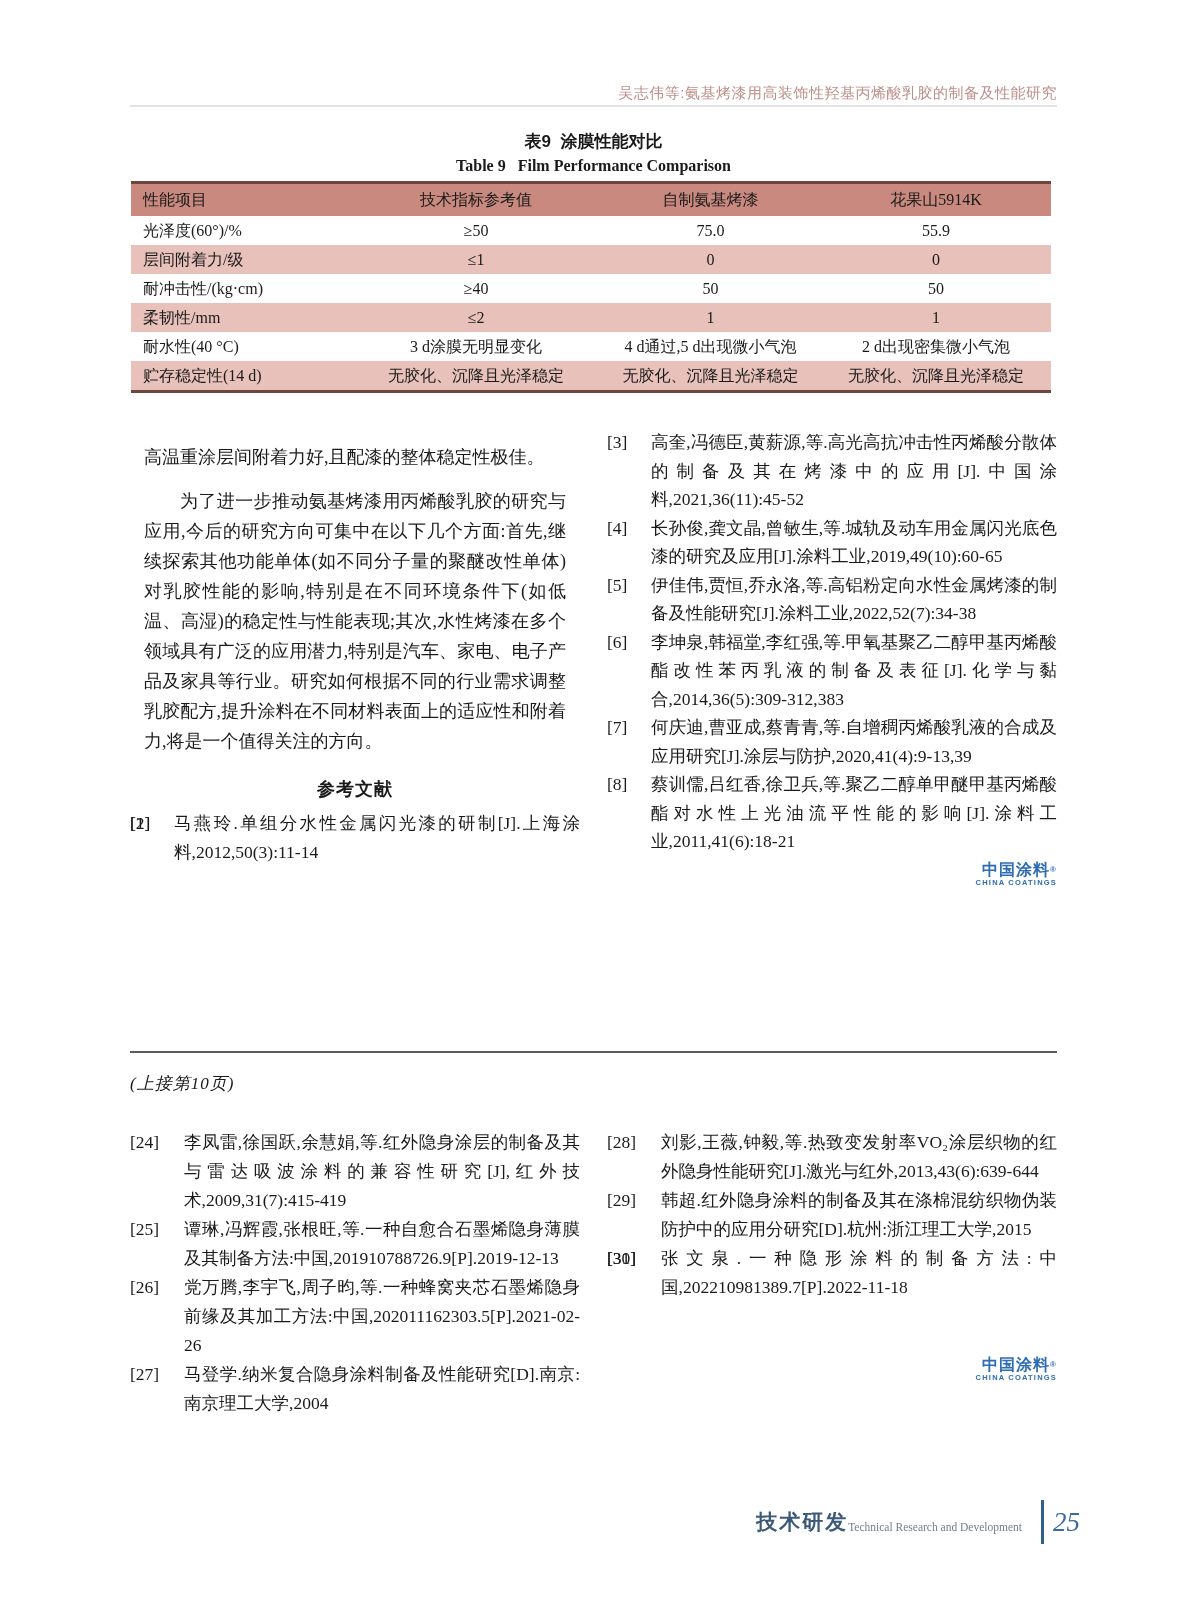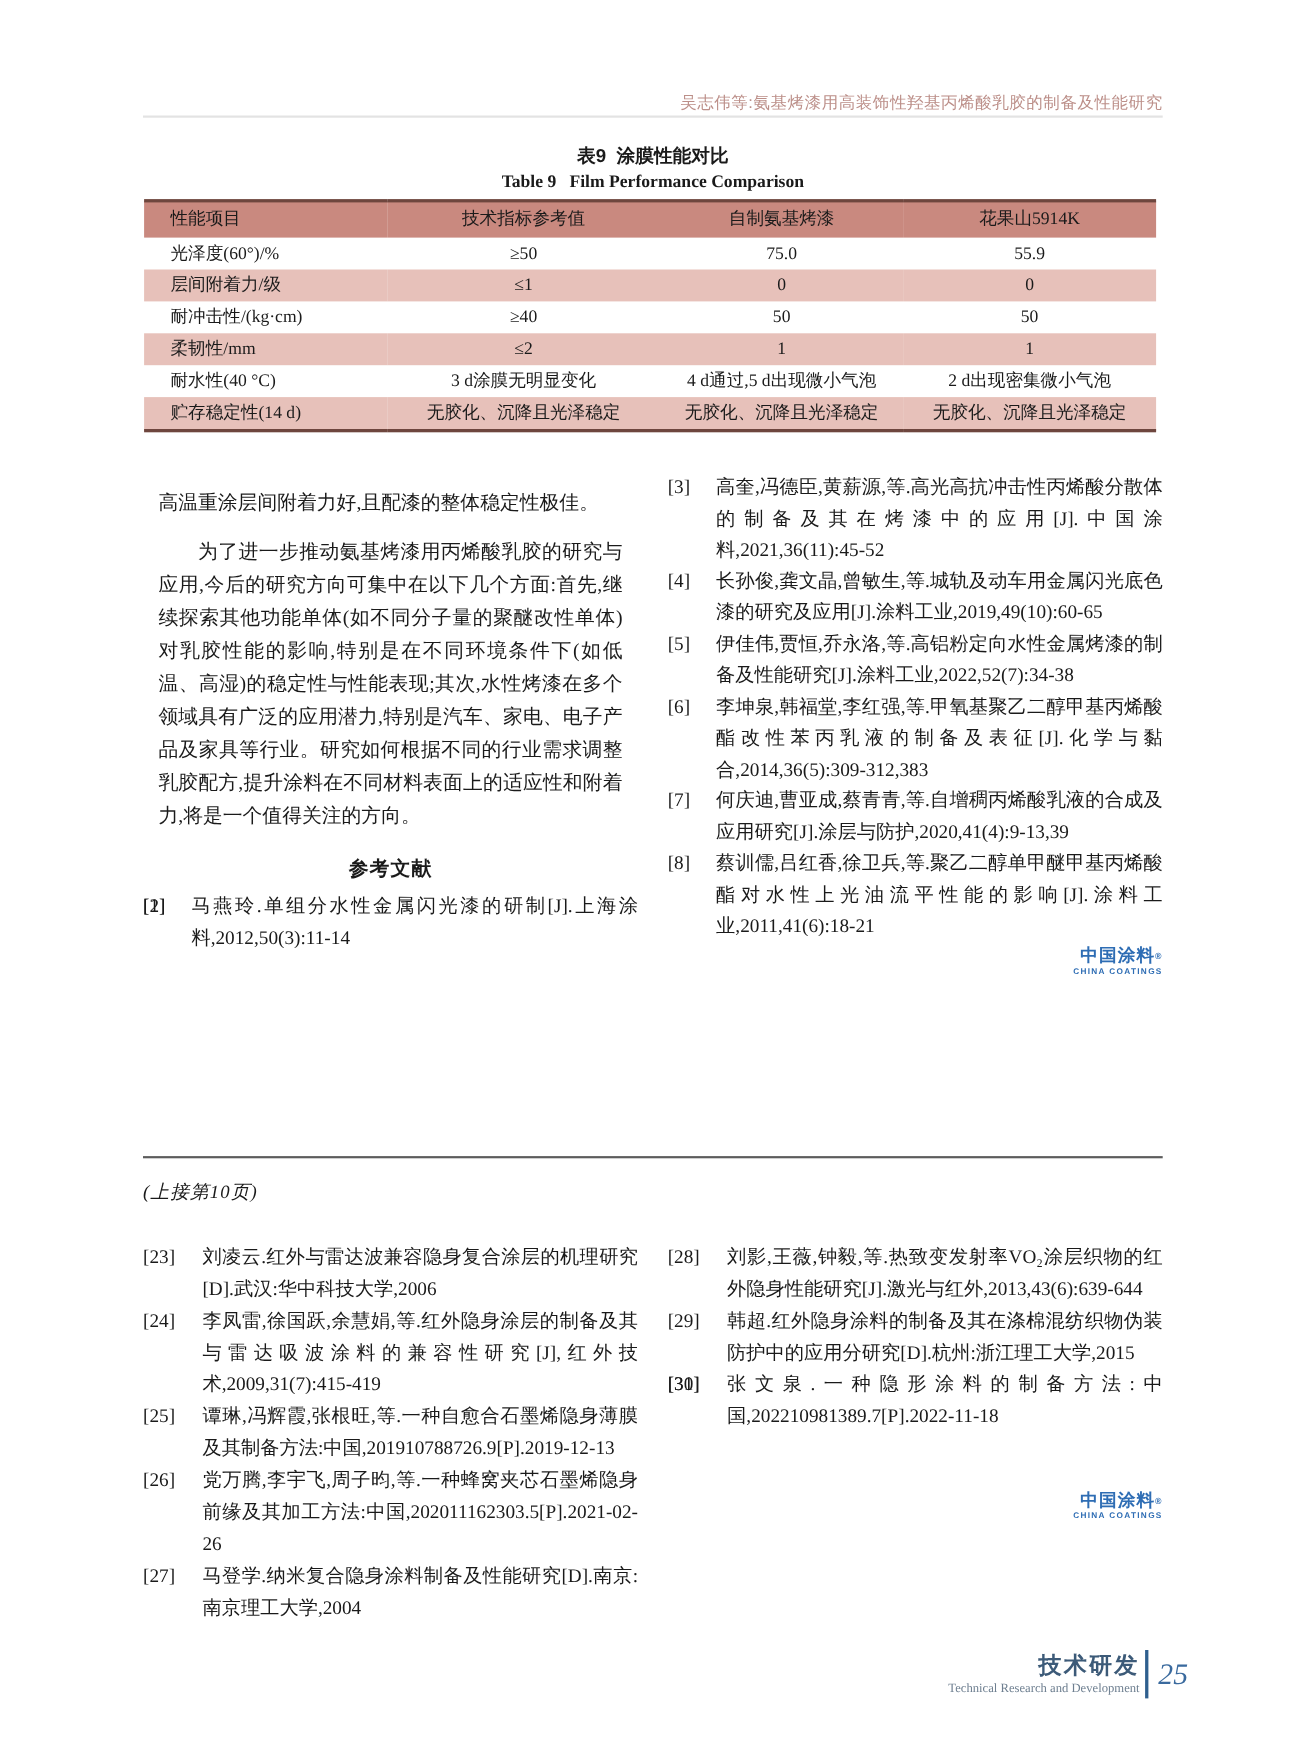--- a/index.html
+++ b/index.html
@@ -39,21 +39,21 @@
   
   .perf-table{
     position:absolute;top:181px;left:131px;width:920px;
     border-collapse:collapse;table-layout:fixed;font-size:16px;
     border-top:3px solid var(--table-border);border-bottom:3px solid var(--table-border);
   }
   .perf-table th,.perf-table td{
     padding:0 4px;text-align:center;vertical-align:middle;font-weight:normal;height:29px;line-height:1.1;
   }
   .perf-table thead th{background:var(--table-header-bg);height:32px;}
-  .perf-table th:first-child,.perf-table td:first-child{text-align:left;padding-left:24px;}
+  .perf-table th:first-child,.perf-table td:first-child{text-align:left;padding-left:12px;}
   .perf-table col.c1{width:24%;} .perf-table col.c2{width:27%;} .perf-table col.c3{width:24%;} .perf-table col.c4{width:25%;}
   .perf-table tbody tr:nth-child(even){background:var(--table-alt-bg);}
   
   .columns{position:absolute;left:130px;width:927px;display:flex;gap:27px;}
   .columns-top{top:428px;}
   .columns-bottom{top:1128px;}
   .col{width:450px;}
   .para{font-size:18px;line-height:30px;text-align:justify;margin:14px;}
   .para-indent{text-indent:2em;}
   .refs-heading{
@@ -73,21 +73,21 @@
   .logo-bottom{margin-top:55px;}
   
   .section-divider{position:absolute;top:1051px;left:130px;width:927px;height:2px;background:var(--divider-gray);}
   .continuation-note{
     position:absolute;top:1072px;left:130px;font-size:17px;font-style:italic;letter-spacing:1px;
   }
   
   .footer{
     position:absolute;top:1500px;right:107px;display:flex;align-items:center;
   }
-  .footer-label{display:flex;flex-direction:column;align-items:flex-end;margin-right:5px;}
+  .footer-label{display:flex;flex-direction:row;align-items:flex-end;margin-right:19px;}
   .footer-cn{
     font-family:"Liberation Sans","DejaVu Sans",sans-serif;font-weight:bold;font-size:21px;
     color:var(--footer-cn-color);letter-spacing:2px;line-height:26px;
   }
   .footer-en{font-size:11.5px;color:var(--footer-en-color);line-height:15px;}
   .footer-bar{width:3px;height:44px;background:var(--footer-bar-color);margin-right:9px;}
   .footer-num{font-size:27px;color:var(--footer-num-color);font-style:italic;}
 </style>
 </head>
 <body>
@@ -206,24 +206,20 @@
     </div>
   </div>
 
   <div class="section-divider"></div>
   <div class="continuation-note">(上接第10页)</div>
 
   <div class="columns columns-bottom">
     <div class="col refs-wide">
       <div class="refs">
 
-      <div class="ref">
-            <span class="ref-num">[23]</span>
-            <span class="ref-text">刘凌云.红外与雷达波兼容隐身复合涂层的机理研究[D].武汉:华中科技大学,2006</span>
-          </div>
           <div class="ref">
             <span class="ref-num">[24]</span>
             <span class="ref-text">李凤雷,徐国跃,余慧娟,等.红外隐身涂层的制备及其与雷达吸波涂料的兼容性研究[J],红外技术,2009,31(7):415-419</span>
           </div>
           <div class="ref">
             <span class="ref-num">[25]</span>
             <span class="ref-text">谭琳,冯辉霞,张根旺,等.一种自愈合石墨烯隐身薄膜及其制备方法:中国,201910788726.9[P].2019-12-13</span>
           </div>
           <div class="ref">
             <span class="ref-num">[26]</span>

